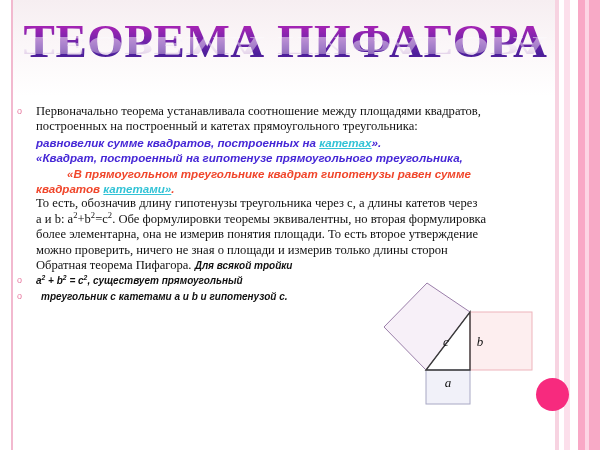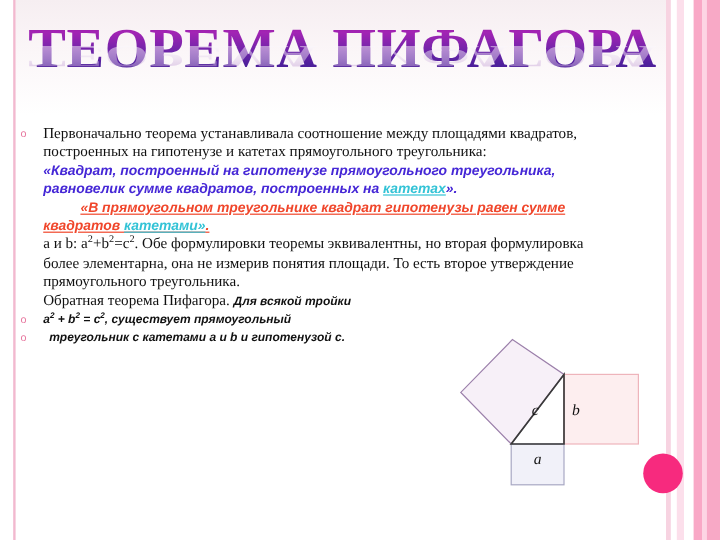--- a/index.html
+++ b/index.html
@@ -135,21 +135,20 @@
     font-style: italic;
     font-family: "Liberation Sans", sans-serif;
     font-size: 11.6px;
   }
   .red {
     color: #f0462b;
     font-weight: bold;
     font-style: italic;
     font-family: "Liberation Sans", sans-serif;
     font-size: 11.6px;
-    text-decoration: underline;
   }
   .link {
     color: #33c3d6;
     text-decoration: underline;
     font-weight: bold;
     font-style: italic;
     font-family: "Liberation Sans", sans-serif;
   }
   .bi {
     font-weight: bold;
@@ -206,28 +205,29 @@
     <div class="title">ТЕОРЕМА ПИФАГОРА</div>
     <div class="title-reflection">ТЕОРЕМА ПИФАГОРА</div>
   </div>
 
   <div class="content">
 
     <div class="para">
       <span class="bullet">o</span>
       <div class="ptext">
         <span class="ln">Первоначально теорема устанавливала соотношение между площадями квадратов,</span>
-        <span class="ln">построенных на гипотенузе и катетах прямоугольного треугольника:</span>
+        <span class="ln">построенных на построенный и катетах прямоугольного треугольника:</span>
+        <span class="ln blue"><span>равновелик сумме квадратов, построенных на </span><a class="link">катетах</a><span>».</span></span>
         <span class="ln blue">«Квадрат, построенный на гипотенузе прямоугольного треугольника,</span>
-        <span class="ln blue"><span>равновелик сумме квадратов, построенных на </span><a class="link">катетах</a><span>».</span></span>
         <span class="ln red indent1">«В прямоугольном треугольнике квадрат гипотенузы равен сумме</span>
         <span class="ln red"><span>квадратов </span><a class="link">катетами»</a><span>.</span></span>
+        <span class="ln">То есть, обозначив длину гипотенузы треугольника через с, а длины катетов через</span>
         <span class="ln"><span>а и b: a</span><sup>2</sup><span>+b</span><sup>2</sup><span>=c</span><sup>2</sup><span>. Обе формулировки теоремы эквивалентны, но вторая формулировка</span></span>
         <span class="ln">более элементарна, она не измерив понятия площади. То есть второе утверждение</span>
-        <span class="ln">прямоугольного треугольника.</span>
+        <span class="ln">можно проверить, ничего не зная о площади и измерив только длины сторон</span>
         <span class="ln"><span>Обратная теорема Пифагора. </span><span class="bi">Для всякой тройки</span></span>
       </div>
     </div>
 
     <div class="para">
       <span class="bullet">o</span>
       <div class="ptext">
         <span class="ln bi"><span>a</span><sup>2</sup><span> + b</span><sup>2</sup><span> = c</span><sup>2</sup><span>, существует прямоугольный</span></span>
       </div>
     </div>

